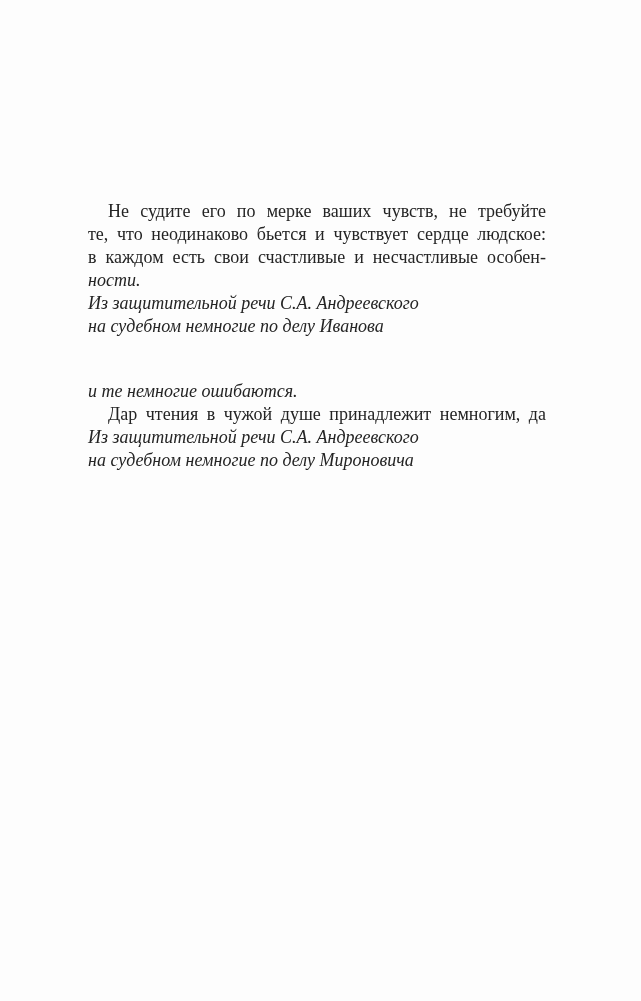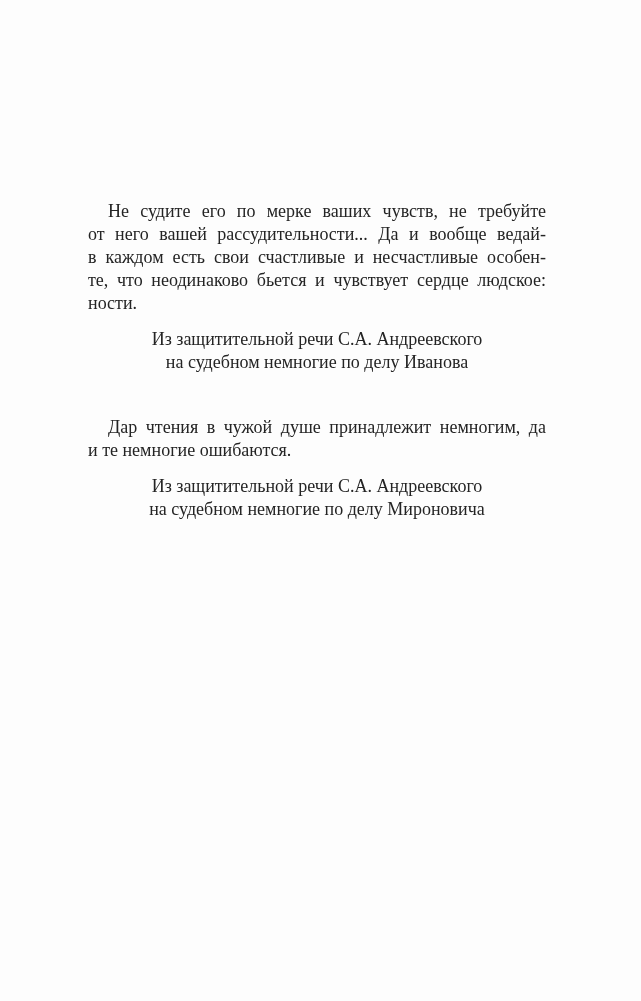--- a/index.html
+++ b/index.html
@@ -35,58 +35,59 @@
     text-align: justify;
     text-align-last: justify;
     white-space: normal;
   }
   .line.first {
     text-indent: 20px;
   }
   .line.last {
     text-align: center;
     text-align-last: left;
+    font-style: italic;
   }
   .attribution {
-    margin: 13px;
+    margin: 0;
     font-size: 18px;
     line-height: 23px;
-    text-align: center;
+    font-style: italic;
+    text-align: left;
   }
   .attribution .attr-line {
     display: block;
   }
   .epigraph-2 {
     margin-top: 42px;
   }
 </style>
 </head>
 <body>
 
 <div class="page">
   <div class="text-block">
 
     <section class="epigraph epigraph-1">
       <p class="para">
         <span class="line first">Не судите его по мерке ваших чувств, не требуйте</span>
-        <span class="line">от него вашей рассудительности... Да и вообще ведай-</span>
+        <span class="line">те, что неодинаково бьется и чувствует сердце людское:</span>
         <span class="line">в каждом есть свои счастливые и несчастливые особен-</span>
-        <span class="line">те, что неодинаково бьется и чувствует сердце людское:</span>
         <span class="line last">ности.</span>
       </p>
       <p class="attribution">
         <span class="attr-line">Из защитительной речи С.А. Андреевского</span>
         <span class="attr-line">на судебном немногие по делу Иванова</span>
       </p>
     </section>
 
     <section class="epigraph epigraph-2">
       <p class="para">
+        <span class="line last">и те немногие ошибаются.</span>
         <span class="line first">Дар чтения в чужой душе принадлежит немногим, да</span>
-        <span class="line last">и те немногие ошибаются.</span>
       </p>
       <p class="attribution">
         <span class="attr-line">Из защитительной речи С.А. Андреевского</span>
         <span class="attr-line">на судебном немногие по делу Мироновича</span>
       </p>
     </section>
 
   </div>
 </div>
 

